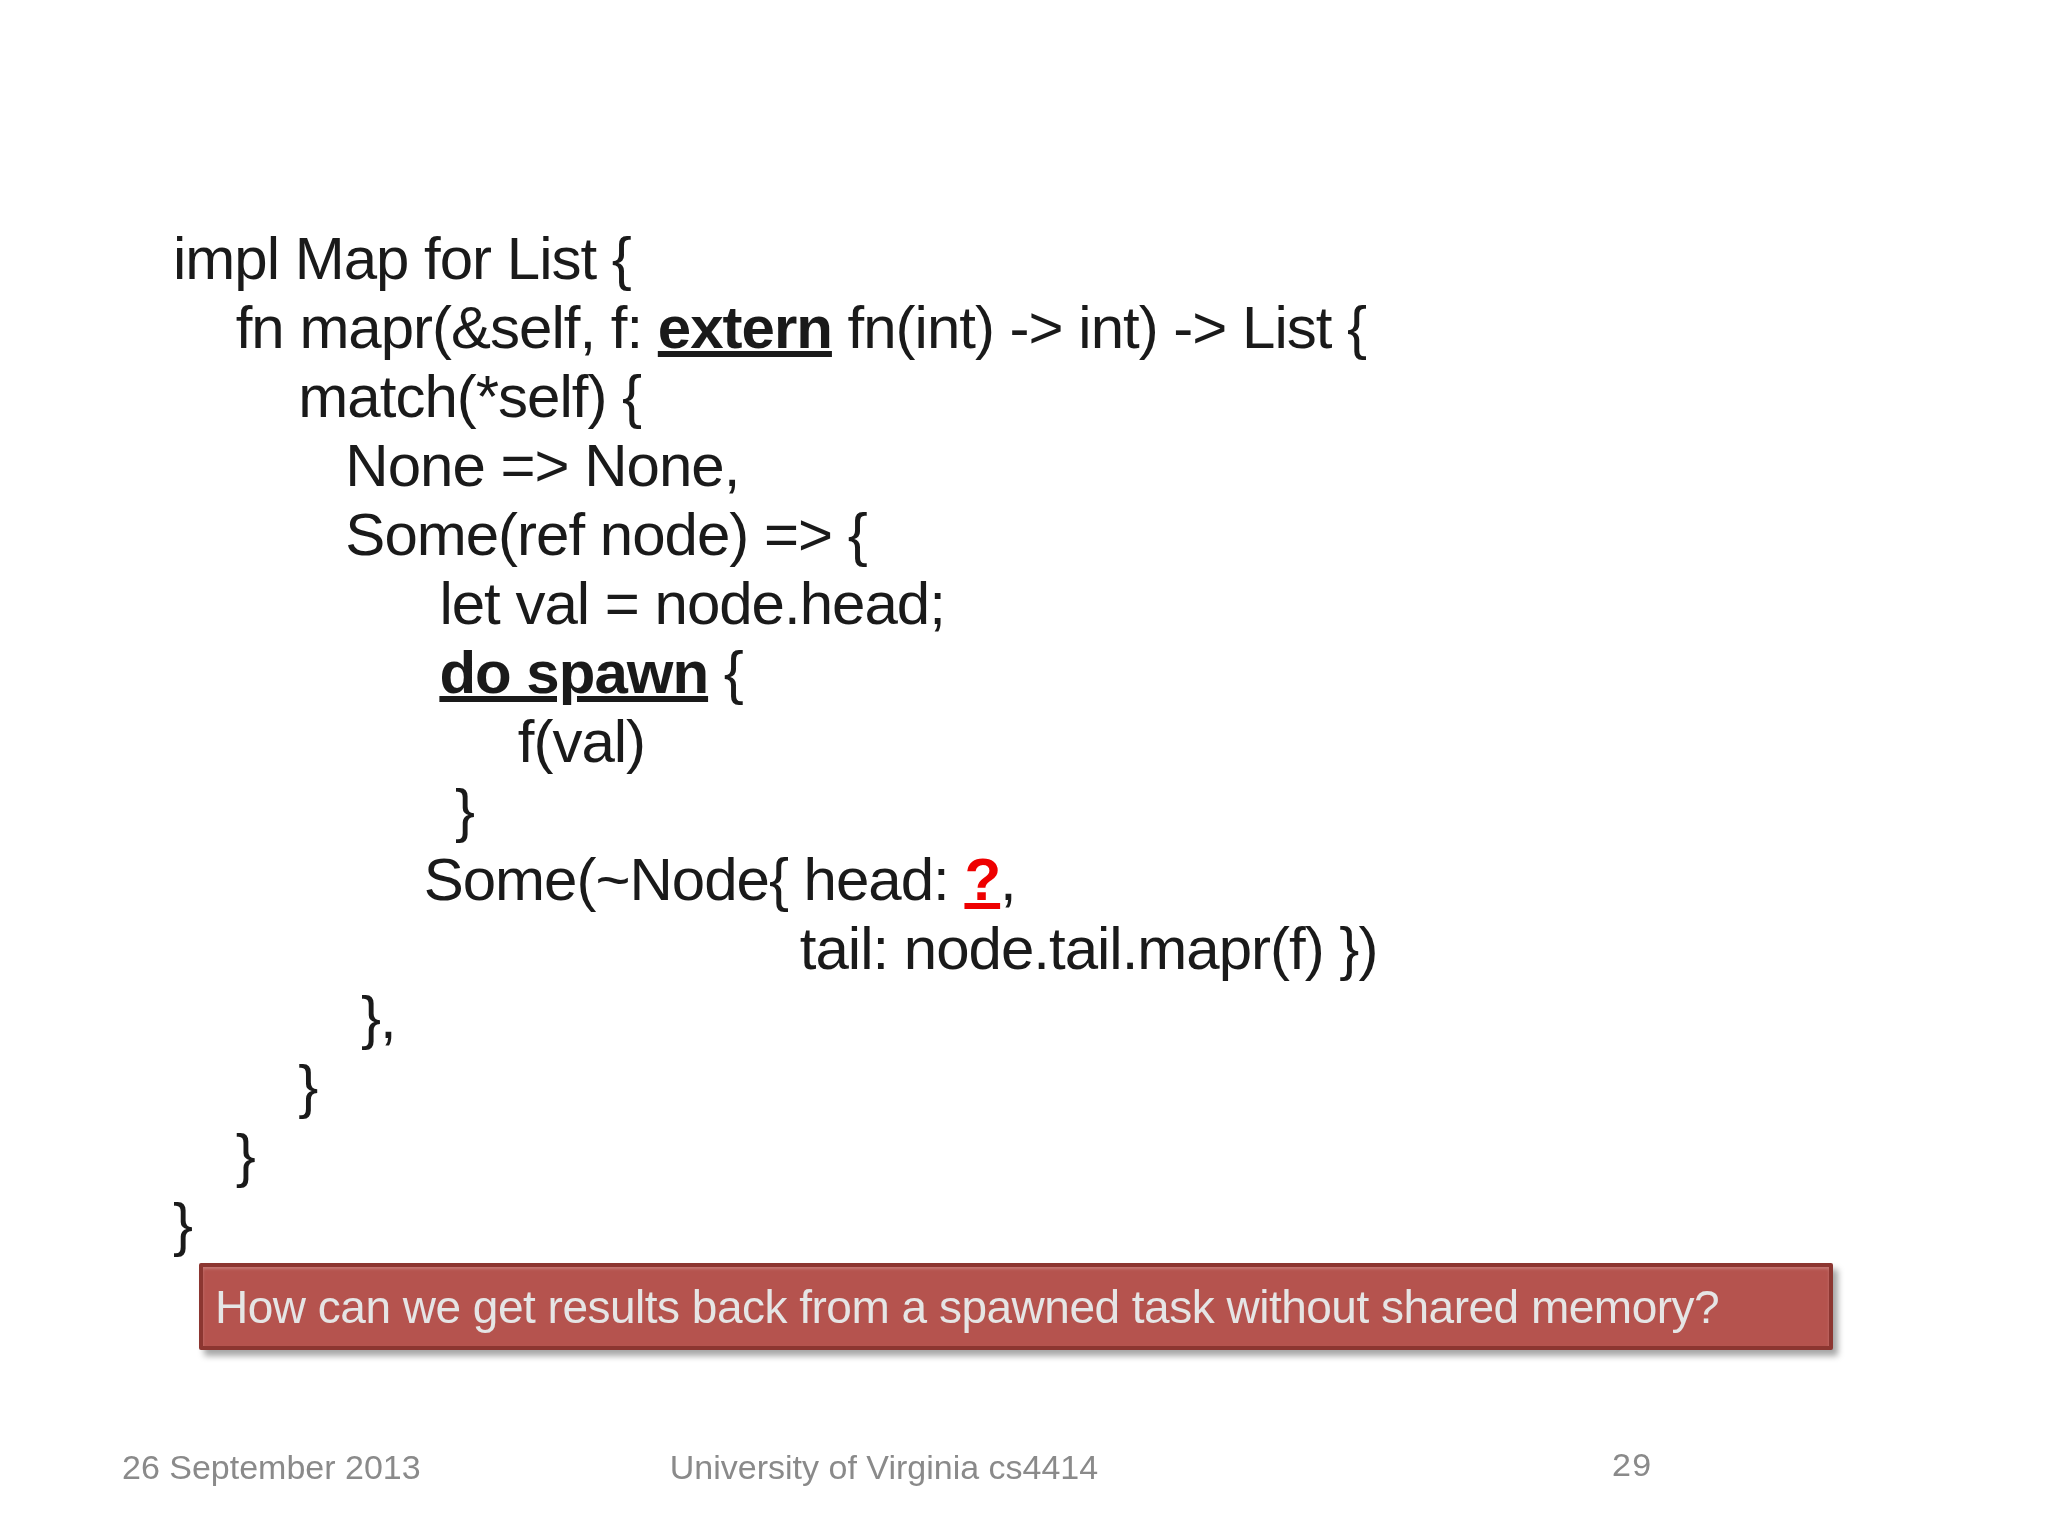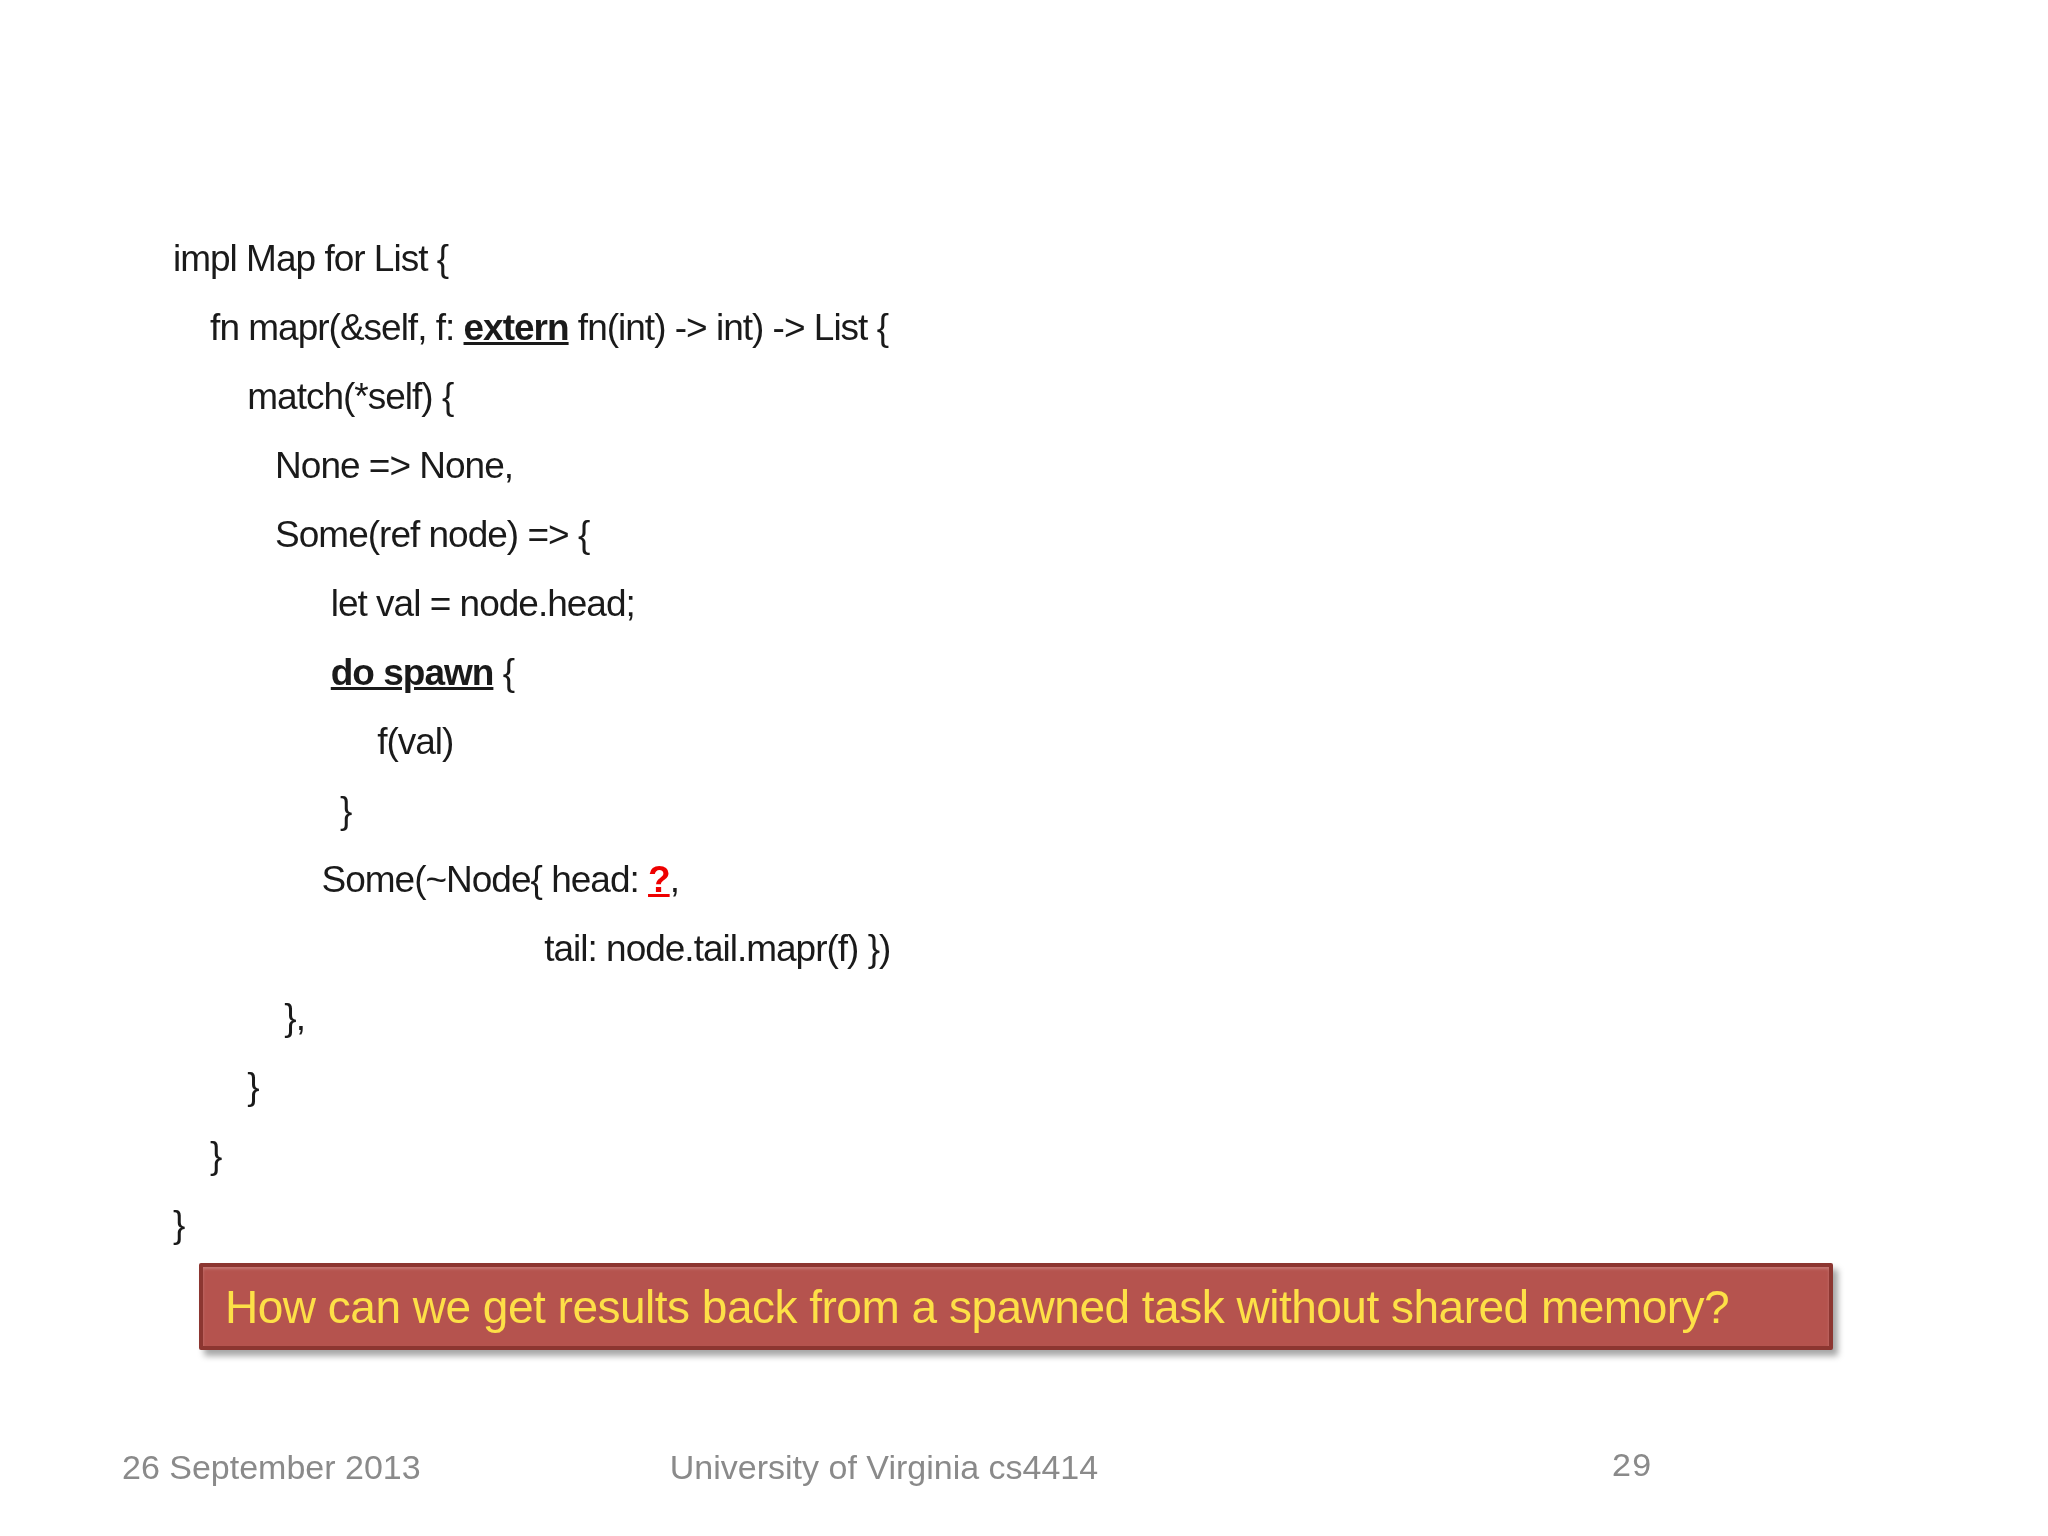--- a/index.html
+++ b/index.html
@@ -14,21 +14,21 @@
   .slide {
     position: relative;
     width: 2048px;
     height: 1536px;
     background: #ffffff;
   }
   .code-block {
     position: absolute;
     left: 173px;
     top: 224px;
-    font-size: 37px;
+    font-size: 60px;
     line-height: 69px;
     letter-spacing: -1px;
     color: #1a1a1a;
     white-space: pre;
   }
   .code-block .code-line {
     height: 69px;
     white-space: pre;
   }
   .code-block span.b { font-weight: 700; text-decoration: underline; }
@@ -39,22 +39,22 @@
     top: 1263px;
     width: 1634px;
     height: 87px;
     box-sizing: border-box;
     background: #b5534e;
     border: 4px solid #8c3631;
     border-radius: 2px;
     box-shadow: 5px 6px 6px rgba(0,0,0,0.35), inset 0 2px 3px rgba(255,255,255,0.22);
     display: flex;
     align-items: center;
-    padding-left: 22px;
-    color: #fde047;
+    padding-left: 12px;
+    color: #e5e5e5;
     font-size: 46px;
     letter-spacing: -0.5px;
     white-space: nowrap;
   }
   .footer {
     position: absolute;
     left: 0;
     top: 1448px;
     width: 1768px;
     height: 50px;

